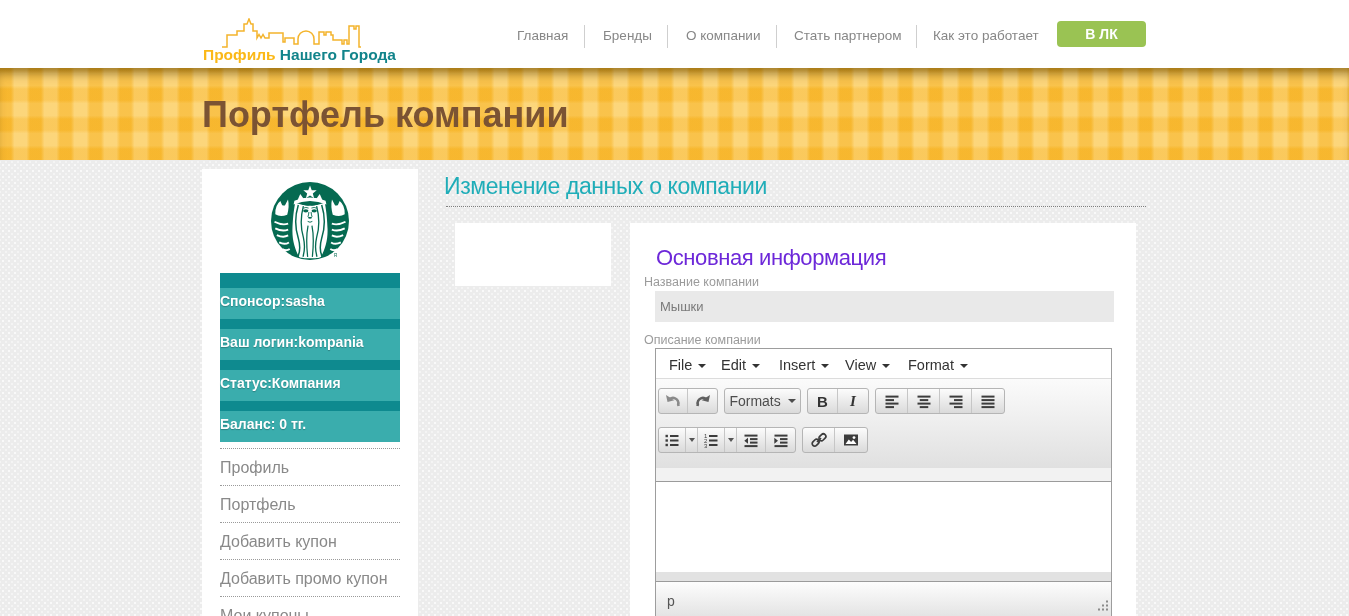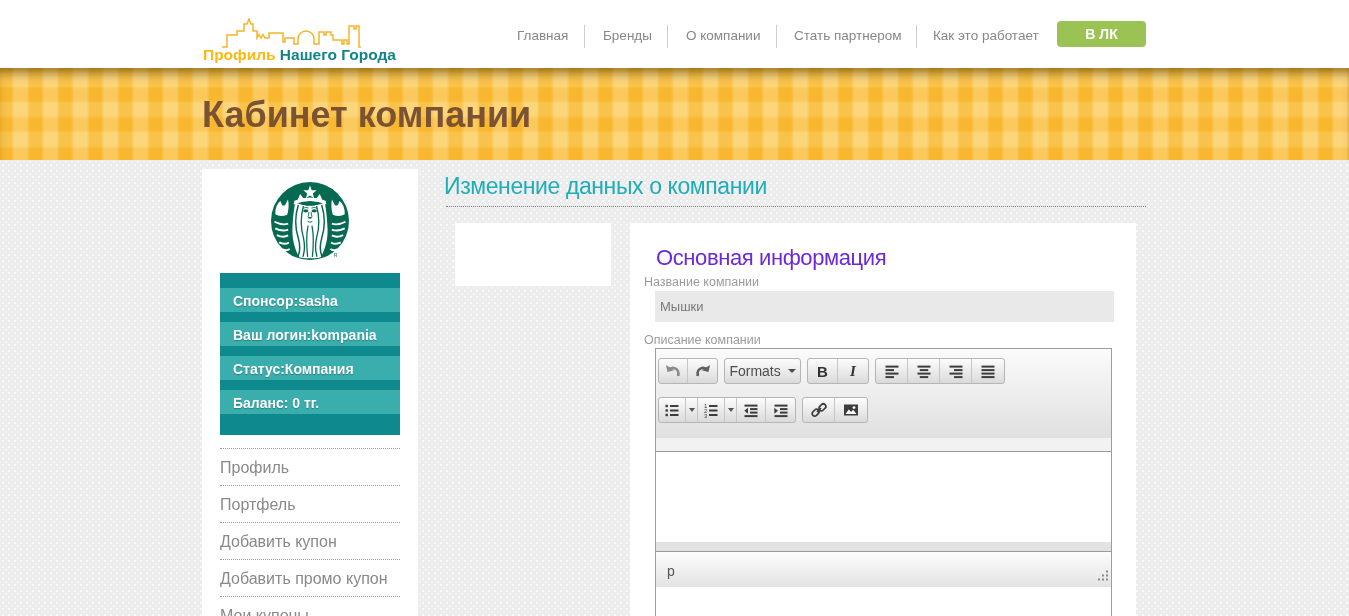--- a/index.html
+++ b/index.html
@@ -28,21 +28,21 @@
   background-image:
     repeating-linear-gradient(90deg, rgba(240,158,0,.24) 0 11px, rgba(255,255,255,.16) 14.5px 26.5px, rgba(240,158,0,.24) 30px),
     repeating-linear-gradient(0deg, rgba(238,156,0,.18) 0 11px, rgba(255,255,255,.13) 14.5px 26.5px, rgba(238,156,0,.18) 30px);
   box-shadow:inset 0 10px 10px -4px rgba(80,55,0,.5);
 }
 #banner h1 { position:absolute; left:202px; top:29px; font-size:36px; font-weight:bold; color:#7b5333; line-height:1; }
 
 #sidebar { position:absolute; left:202px; top:169px; width:216px; height:447px; background:#fff; }
 #sblogo { position:absolute; left:69px; top:13px; width:78px; height:78px; }
 #infoblock { position:absolute; left:18px; top:104px; width:180px; height:162px; background:#0e8a8f; padding-top:15px; }
-#infoblock .row { height:24px; background:#3aadad; margin-bottom:10px; color:#fff; font-size:14px; font-weight:bold; line-height:26px; padding-left:13px; text-shadow:0 1px 1px rgba(0,0,0,.25); }
+#infoblock .row { height:31px; background:#3aadad; margin-bottom:10px; color:#fff; font-size:14px; font-weight:bold; line-height:26px; text-shadow:0 1px 1px rgba(0,0,0,.25); }
 #sbmenu { position:absolute; left:18px; top:279px; width:180px; }
 #sbmenu .mi { border-top:1px dotted #9a9a9a; padding:11px 0 10px 0; font-size:16px; color:#898989; line-height:15px; }
 
 #cheading { position:absolute; left:444px; top:173px; font-size:23px; letter-spacing:-0.4px; color:#1fadb8; }
 #cdots { position:absolute; left:446px; top:206px; width:700px; border-top:1px dotted #808080; }
 #imgbox { position:absolute; left:455px; top:223px; width:156px; height:63px; background:#fff; }
 #panel { position:absolute; left:630px; top:223px; width:506px; height:393px; background:#fff; }
 #panel h2 { position:absolute; left:26px; top:244px; font-size:22px; letter-spacing:-0.4px; color:#6d28d9; font-weight:normal; }
 .plabel { position:absolute; left:14px; font-size:12.5px; letter-spacing:0; color:#9b9b9b; }
 #inp { position:absolute; left:25px; top:291px; width:459px; height:31px; background:#e9e9e9; color:#7a7a7a; font-size:13px; line-height:31px; padding-left:5px; }
@@ -82,21 +82,21 @@
       <div class="item" style="left:686px;">О компании</div>
         <div class="sep" style="left:776px;"></div>
       <div class="item" style="left:794px;">Стать партнером</div>
         <div class="sep" style="left:916px;"></div>
       <div class="item" style="left:933px;">Как это работает</div>
     </div>
     <div id="lkbtn">В ЛК</div>
   </div>
 
   <div id="banner">
-      <h1>Кабинет компании</h1>
+      <h1>Портфель компании</h1>
     </div>
 
   <div id="sidebar">
     <svg id="sblogo" viewBox="0 0 100 100">
       <circle cx="50" cy="50" r="50" fill="#056a51"></circle>
       <g fill="#fff">
         <path d="M50,4.5 L52.23,10.43 L58.56,10.72 L53.61,14.67 L55.29,20.78 L50,17.3 L44.71,20.78 L46.39,14.67 L41.44,10.72 L47.77,10.43 Z"></path>
         <path d="M29,29 Q50,20 71,29 L70,24 Q50,15.5 30,24 Z"></path>
         <path d="M33,25.5 L37.5,15.5 L43,23 Z"></path>
         <path d="M67,25.5 L62.5,15.5 L57,23 Z"></path>
@@ -154,20 +154,27 @@
   <div id="cheading">Изменение данных о компании</div>
   <div id="cdots"></div>
   <div id="imgbox"></div>
 
   <div id="panel">
     <h2 style="position:absolute; left:26px; top:22px;">Основная информация</h2>
     <div class="plabel" style="top:52px;">Название компании</div>
     <div id="inp" style="position:absolute; top:68px;">Мышки</div>
     <div class="plabel" style="top:110px;">Описание компании</div>
     <div id="editor" style="top:125px;">
+      <div id="menubar">
+        <span class="mb" style="left:13px;">File<span class="caret"></span></span>
+        <span class="mb" style="left:65px;">Edit<span class="caret"></span></span>
+        <span class="mb" style="left:123px;">Insert<span class="caret"></span></span>
+        <span class="mb" style="left:189px;">View<span class="caret"></span></span>
+        <span class="mb" style="left:252px;">Format<span class="caret"></span></span>
+      </div>
       <div id="toolbars">
         <div class="tbrow" style="top:9px;">
           <div class="grp">
             <div class="tbtn" style="width:29px;">
                 <svg width="16" height="16" viewBox="0 0 16 16">
                   <path d="M3.4,7.4 a5.4,5.4 0 0 1 9.8,4.2 l0.4,1.4" stroke="#8a8a8a" stroke-width="2.6" fill="none"></path>
                   <path d="M1,2 l1.5,7 6.8,-1.8 Z" fill="#8a8a8a"></path>
                 </svg>
               </div>
             <div class="tbtn" style="width:29px;">

